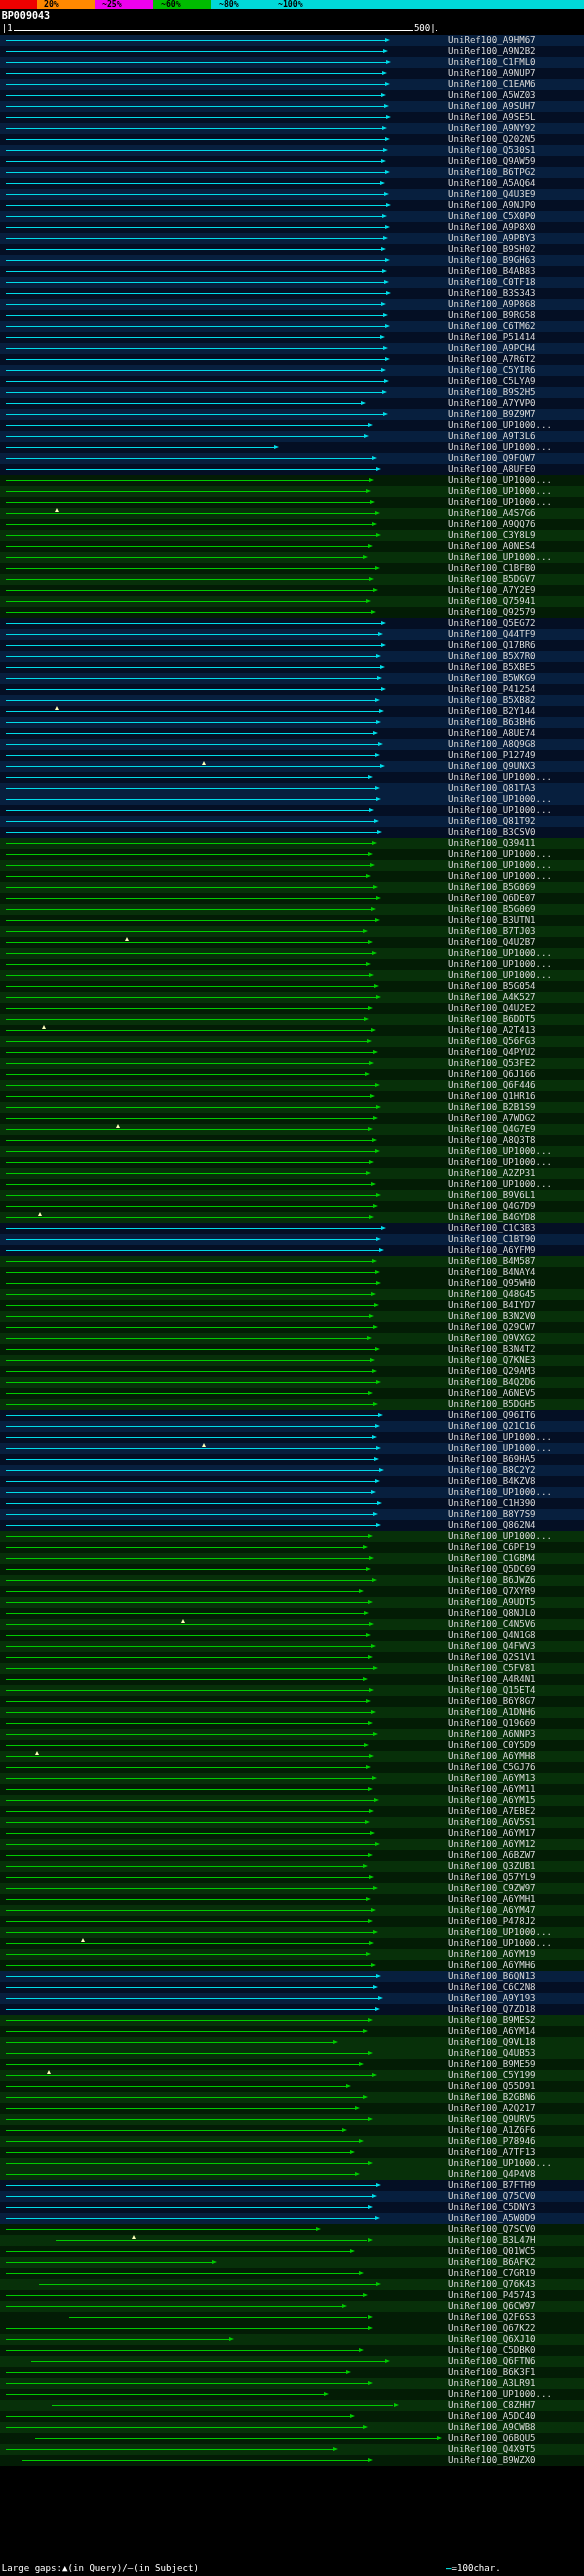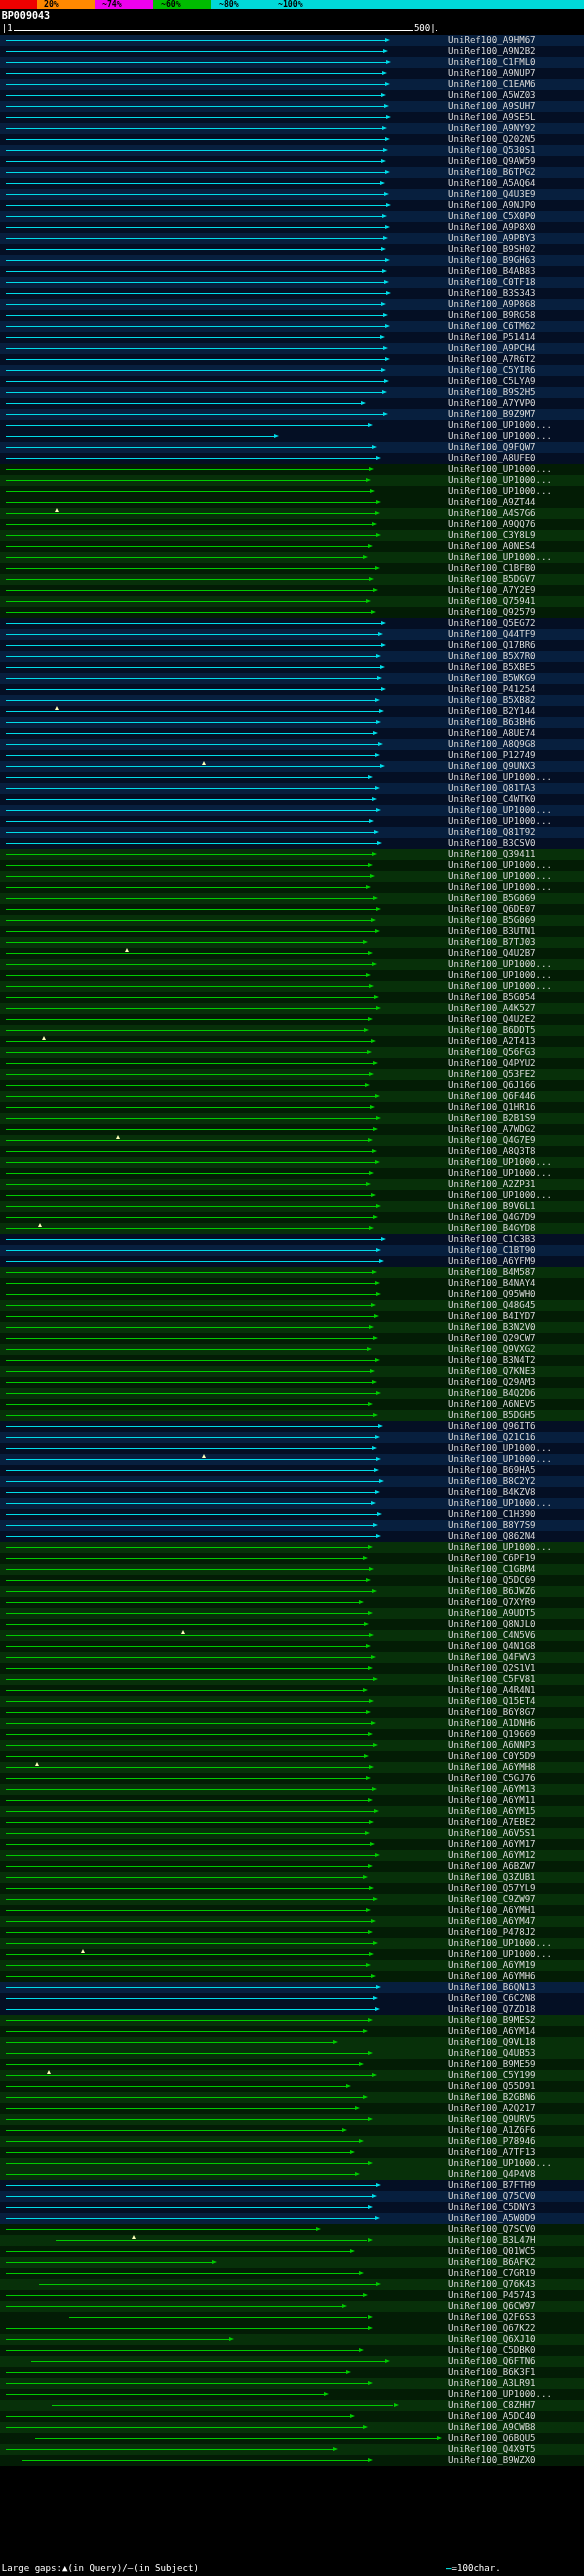--- a/index.html
+++ b/index.html
@@ -37,21 +37,21 @@
 </style>
 </head>
 <body>
 
 <div class="app">
 
   <div class="keybar" id="keybar">
       <div class="keyseg" style="width: 37px; background: rgb(238, 0, 0);"></div>
       <span class="keylabel" style="left: 44px;">20%</span>
       <div class="keyseg" style="width: 58px; background: rgb(255, 136, 0);"></div>
-      <span class="keylabel" style="left: 102px;">~74%</span>
+      <span class="keylabel" style="left: 102px;">~25%</span>
       <div class="keyseg" style="width: 58px; background: rgb(238, 0, 238);"></div>
       <span class="keylabel" style="left: 161px;">~60%</span>
       <div class="keyseg" style="width: 58px; background: rgb(0, 187, 0);"></div>
       <span class="keylabel" style="left: 219px;">~80%</span>
       <div class="keyseg" style="width: 373px; background: rgb(0, 216, 216);"></div>
       <span class="keylabel" style="left: 278px;">~100%</span>
     </div>
 
   <div class="titlebar">
     <span>BP009043</span>
@@ -274,20 +274,26 @@
         <div class="arrow" style="left: 383px; border-left: 5.5px solid rgb(0, 220, 232);"></div>
         <div class="hitlabel">UniRef100_B9Z9M7</div>
       </div>
       <div class="row">
         <div class="band" style="background: rgb(4, 15, 36);"></div>
         <div class="bar" style="left: 5.5px; width: 362px; background: rgb(0, 220, 232);"></div>
         <div class="arrow" style="left: 368px; border-left: 5.5px solid rgb(0, 220, 232);"></div>
         <div class="hitlabel">UniRef100_UP1000...</div>
       </div>
       <div class="row">
+        <div class="band" style="background: rgb(7, 31, 62);"></div>
+        <div class="bar" style="left: 5.5px; width: 359px; background: rgb(0, 220, 232);"></div>
+        <div class="arrow" style="left: 364px; border-left: 5.5px solid rgb(0, 220, 232);"></div>
+        <div class="hitlabel">UniRef100_A9T3L6</div>
+      </div>
+      <div class="row">
         <div class="band" style="background: rgb(4, 15, 36);"></div>
         <div class="bar" style="left: 5.5px; width: 269px; background: rgb(0, 220, 232);"></div>
         <div class="arrow" style="left: 274px; border-left: 5.5px solid rgb(0, 220, 232);"></div>
         <div class="hitlabel">UniRef100_UP1000...</div>
       </div>
       <div class="row">
         <div class="band" style="background: rgb(7, 31, 62);"></div>
         <div class="bar" style="left: 5.5px; width: 366px; background: rgb(0, 220, 232);"></div>
         <div class="arrow" style="left: 372px; border-left: 5.5px solid rgb(0, 220, 232);"></div>
         <div class="hitlabel">UniRef100_Q9FQW7</div>
@@ -308,26 +314,20 @@
         <div class="band" style="background: rgb(7, 48, 9);"></div>
         <div class="bar" style="left: 5.5px; width: 360px; background: rgb(0, 204, 0);"></div>
         <div class="arrow" style="left: 366px; border-left: 5.5px solid rgb(0, 204, 0);"></div>
         <div class="hitlabel">UniRef100_UP1000...</div>
       </div>
       <div class="row">
         <div class="band" style="background: rgb(3, 28, 5);"></div>
         <div class="bar" style="left: 5.5px; width: 365px; background: rgb(0, 204, 0);"></div>
         <div class="arrow" style="left: 370px; border-left: 5.5px solid rgb(0, 204, 0);"></div>
         <div class="hitlabel">UniRef100_UP1000...</div>
-      </div>
-      <div class="row">
-        <div class="band" style="background: rgb(3, 28, 5);"></div>
-        <div class="bar" style="left: 5.5px; width: 371px; background: rgb(0, 204, 0);"></div>
-        <div class="arrow" style="left: 376px; border-left: 5.5px solid rgb(0, 204, 0);"></div>
-        <div class="hitlabel">UniRef100_A9ZT44</div>
       </div>
       <div class="row">
         <div class="band" style="background: rgb(7, 48, 9);"></div>
         <div class="bar" style="left: 5.5px; width: 369px; background: rgb(0, 204, 0);"></div>
         <div class="arrow" style="left: 375px; border-left: 5.5px solid rgb(0, 204, 0);"></div>
         <div class="gapmark" style="left: 55px; border-bottom: 4.6px solid rgb(255, 255, 187);"></div>
         <div class="hitlabel">UniRef100_A4S7G6</div>
       </div>
       <div class="row">
         <div class="band" style="background: rgb(3, 28, 5);"></div>
@@ -475,26 +475,20 @@
         <div class="arrow" style="left: 368px; border-left: 5.5px solid rgb(0, 220, 232);"></div>
         <div class="hitlabel">UniRef100_UP1000...</div>
       </div>
       <div class="row">
         <div class="band" style="background: rgb(7, 31, 62);"></div>
         <div class="bar" style="left: 5.5px; width: 369px; background: rgb(0, 220, 232);"></div>
         <div class="arrow" style="left: 375px; border-left: 5.5px solid rgb(0, 220, 232);"></div>
         <div class="hitlabel">UniRef100_Q81TA3</div>
       </div>
       <div class="row">
-        <div class="band" style="background: rgb(4, 15, 36);"></div>
-        <div class="bar" style="left: 5.5px; width: 366px; background: rgb(0, 220, 232);"></div>
-        <div class="arrow" style="left: 372px; border-left: 5.5px solid rgb(0, 220, 232);"></div>
-        <div class="hitlabel">UniRef100_C4WTK0</div>
-      </div>
-      <div class="row">
         <div class="band" style="background: rgb(7, 31, 62);"></div>
         <div class="bar" style="left: 5.5px; width: 371px; background: rgb(0, 220, 232);"></div>
         <div class="arrow" style="left: 376px; border-left: 5.5px solid rgb(0, 220, 232);"></div>
         <div class="hitlabel">UniRef100_UP1000...</div>
       </div>
       <div class="row">
         <div class="band" style="background: rgb(4, 15, 36);"></div>
         <div class="bar" style="left: 5.5px; width: 364px; background: rgb(0, 220, 232);"></div>
         <div class="arrow" style="left: 369px; border-left: 5.5px solid rgb(0, 220, 232);"></div>
         <div class="hitlabel">UniRef100_UP1000...</div>
@@ -1141,20 +1135,26 @@
         <div class="band" style="background: rgb(7, 31, 62);"></div>
         <div class="bar" style="left: 5.5px; width: 371px; background: rgb(0, 220, 232);"></div>
         <div class="arrow" style="left: 376px; border-left: 5.5px solid rgb(0, 220, 232);"></div>
         <div class="hitlabel">UniRef100_B6QN13</div>
       </div>
       <div class="row">
         <div class="band" style="background: rgb(4, 15, 36);"></div>
         <div class="bar" style="left: 5.5px; width: 367px; background: rgb(0, 220, 232);"></div>
         <div class="arrow" style="left: 373px; border-left: 5.5px solid rgb(0, 220, 232);"></div>
         <div class="hitlabel">UniRef100_C6C2N8</div>
+      </div>
+      <div class="row">
+        <div class="band" style="background: rgb(7, 31, 62);"></div>
+        <div class="bar" style="left: 5.5px; width: 373px; background: rgb(0, 220, 232);"></div>
+        <div class="arrow" style="left: 378px; border-left: 5.5px solid rgb(0, 220, 232);"></div>
+        <div class="hitlabel">UniRef100_A9Y193</div>
       </div>
       <div class="row">
         <div class="band" style="background: rgb(4, 15, 36);"></div>
         <div class="bar" style="left: 5.5px; width: 369px; background: rgb(0, 220, 232);"></div>
         <div class="arrow" style="left: 375px; border-left: 5.5px solid rgb(0, 220, 232);"></div>
         <div class="hitlabel">UniRef100_Q7ZD18</div>
       </div>
       <div class="row">
         <div class="band" style="background: rgb(7, 48, 9);"></div>
         <div class="bar" style="left: 5.5px; width: 362px; background: rgb(0, 204, 0);"></div>

